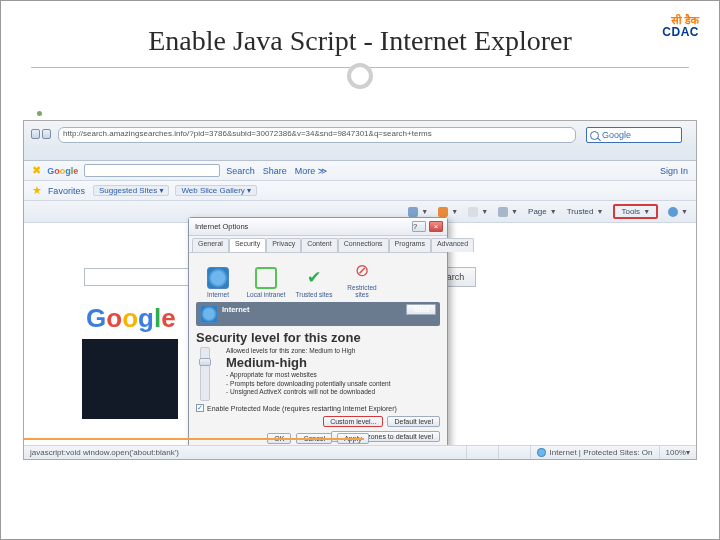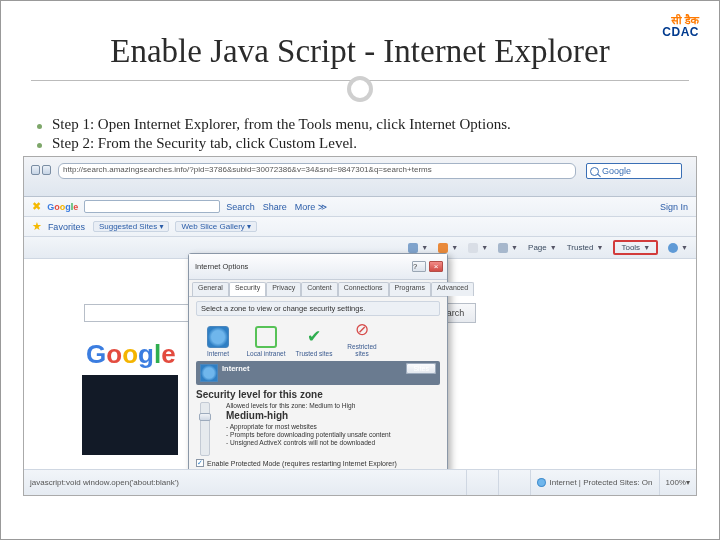--- a/index.html
+++ b/index.html
@@ -24,24 +24,24 @@
     top: 14px;
     right: 20px;
     font-family: Arial, sans-serif;
     font-size: 10px;
     text-align: right;
     line-height: 1;
   }
   .logo-hi { color:#ff7a00; font-weight:bold; font-size:11px;}
   .logo-en { color:#023b8f; font-weight:bold; font-size:12px; letter-spacing:0.5px;}
   .title {
-    font-size: 33px;
+    font-size: 28px;
     color: #2b2b2b;
     text-align: center;
-    margin: 32px auto 6px auto;
+    margin: 24px auto 6px auto;
     padding: 0 40px;
     font-family: Georgia, serif;
     font-weight: normal;
   }
   .rule-wrap {
     position: relative;
     height: 30px;
   }
   .rule {
     border-top: 1px solid #bbb;
@@ -133,52 +133,52 @@
   .g-logo span{display:inline-block;}
   .g-search { position:absolute; left:60px; top:45px; width:330px; height:18px; border:1px solid #b7bec8; background:#fff;}
   .g-search-btn{ position:absolute; left:400px; top:44px; width:52px;height:20px;border:1px solid #b7bec8;background:linear-gradient(#f7f8fa,#e7eaef);text-align:center;line-height:19px;font-size:9px;color:#444;}
   .dark-strip{position:absolute;left:58px;top:116px;width:96px;height:80px;background:#121a27;}
   .io-dialog {
     position:absolute; left:164px; top:-6px; width:260px; height:232px;
     background:#f4f4f4;border:1px solid #8a97a7;border-radius:3px;
     box-shadow:3px 3px 7px rgba(0,0,0,.3);
     font-size:7.5px;color:#333;
   }
-  .io-title{height:26px;background:linear-gradient(#fdfdfe,#e7ecf3);border-bottom:1px solid #c7cfda;display:flex;align-items:center;justify-content:space-between;padding:0 4px 0 6px;}
+  .io-title{height:18px;background:linear-gradient(#fdfdfe,#e7ecf3);border-bottom:1px solid #c7cfda;display:flex;align-items:center;justify-content:space-between;padding:0 4px 0 6px;}
   .io-title .wbtns span{display:inline-block;width:14px;height:11px;border:1px solid #9aa6b4;border-radius:1px;margin-left:1px;background:linear-gradient(#f6f8fb,#dce3ec);}
   .io-title .wbtns .x{background:linear-gradient(#f28b87,#d04b45);border-color:#b34e48;color:#fff;text-align:center;line-height:10px;font-size:8px;}
   .io-tabs{height:17px;display:flex;border-bottom:1px solid #c3cad4;padding:2px 3px 0 3px;gap:0;}
   .io-tabs .tab{padding:1px 5px;border:1px solid #c3cad4;border-bottom:none;background:#ecf0f5;border-radius:2px 2px 0 0;font-size:7px;color:#444;}
   .io-tabs .tab.act{background:#fff;}
   .io-inner{padding:4px 7px;}
   .io-zone-lbl{background:#ecf0f5;border:1px solid #cdd5e0;border-radius:2px;padding:2px 4px;margin-bottom:3px;}
   .io-zones{display:flex;gap:8px;align-items:flex-end;margin:3px 2px 4px 2px;}
   .io-zones .z{width:40px;text-align:center;font-size:6.5px;color:#3a5a8f;}
   .io-zones .z .zi{width:22px;height:22px;margin:0 auto 2px;border-radius:3px;}
   .zi-globe{background:radial-gradient(circle,#6fb6ec 45%,#2f7fc4 70%);border:1px solid #4a86bd;}
   .zi-loc{border:2px solid #57c257;border-radius:50%;}
   .zi-tru{background:none;}
   .zi-tru::before{content:"✔";color:#2fae4f;font-size:17px;display:block;}
   .zi-res{background:none;}
   .zi-res::before{content:"⊘";color:#d64b49;font-size:17px;display:block;}
   .io-info{background:#6a7b90;color:#fff;border-radius:2px;padding:3px 4px;display:flex;gap:4px;margin-bottom:4px;}
   .io-info .zi{width:18px;height:18px;flex-shrink:0;}
   .io-sec{font-family:inherit;}
-  .io-sec b{font-size:10px;}
+  .io-sec b{font-size:13px;}
   .io-slider{display:flex;gap:16px;margin-top:2px;}
   .io-track{width:10px;height:54px;background:#e6eaee;border:1px solid #c3cad4;border-radius:2px;position:relative;margin-left:4px;}
   .io-thumb{position:absolute;left:-2px;top:10px;width:12px;height:8px;background:linear-gradient(#f0f3f7,#cfd8e4);border:1px solid #9dabbd;border-radius:2px;}
   .io-desc{font-size:6.6px;line-height:1.25;}
   .io-chk{display:flex;align-items:center;gap:3px;margin-top:3px;font-size:7px;}
   .io-chk .box{width:8px;height:8px;border:1px solid #8a97a7;background:#fff;display:inline-flex;align-items:center;justify-content:center;color:#2f7fc4;font-size:7px;}
   .io-btnrow{display:flex;justify-content:flex-end;gap:4px;margin-top:4px;}
   .io-btn{border:1px solid #9dabbd;background:linear-gradient(#fafbfd,#e3e8ef);border-radius:2px;padding:1px 6px;font-size:7px;}
   .io-btn.hl{border:1.5px solid #d23b3b;}
   .io-footer{position:absolute;bottom:4px;left:0;right:0;display:flex;justify-content:center;gap:5px;}
-  .ie-status{position:absolute;left:0;right:0;bottom:0;height:26px;background:linear-gradient(#f2f5f9,#e5ebf2);border-top:1px solid #cfd7e2;display:flex;align-items:center;font-size:8px;color:#555;}
+  .ie-status{position:absolute;left:0;right:0;bottom:0;height:14px;background:linear-gradient(#f2f5f9,#e5ebf2);border-top:1px solid #cfd7e2;display:flex;align-items:center;font-size:8px;color:#555;}
   .ie-status .l{padding:0 6px;flex:1;white-space:nowrap;overflow:hidden;}
   .ie-status .cell{border-left:1px solid #cfd7e2;padding:0 6px;height:100%;display:flex;align-items:center;}
   .ie-status .sep{width:32px;}
   .ie-status .globe{width:9px;height:9px;border-radius:50%;background:radial-gradient(circle,#6fb6ec 45%,#2f7fc4 70%);margin-right:3px;}
   .thin-accent{position:absolute;left:0;bottom:19px;height:2px;width:340px;background:#f2a24b;}
 </style>
 </head>
 <body>
 
 <div class="slide">
@@ -191,25 +191,20 @@
   <h1 class="title">Enable Java Script - Internet Explorer</h1>
 
   <div class="rule-wrap">
     <div class="rule"></div>
     <div class="circle-deco"></div>
   </div>
 
   <div class="bullets">
     <div class="bullet">
         <span class="dot"></span>
-        <span>Step 1: Open Internet Explorer, from the Tools menu, click Internet Options.</span>
-      </div>
-    <div class="bullet">
-        <span class="dot"></span>
-        <span>Step 2: From the Security tab, click Custom Level.</span>
       </div>
   </div>
 
   <div class="screenshot">
     <div class="ie-top">
       <div class="ie-nav-btn">
           <span></span>
           <span></span>
         </div>
       <div class="ie-addr">http://search.amazingsearches.info/?pid=3786&amp;subid=30072386&amp;v=34&amp;snd=9847301&amp;q=search+terms</div>
@@ -293,21 +288,20 @@
         <div class="io-tabs">
           <span class="tab">General</span>
           <span class="tab act">Security</span>
           <span class="tab">Privacy</span>
           <span class="tab">Content</span>
           <span class="tab">Connections</span>
           <span class="tab">Programs</span>
           <span class="tab">Advanced</span>
         </div>
         <div class="io-inner">
-          <div class="io-zone-lbl">Select a zone to view or change security settings.</div>
           <div class="io-zones">
             <div class="z"><div class="zi zi-globe"></div><span>Internet</span></div>
             <div class="z"><div class="zi zi-loc"></div><span>Local intranet</span></div>
             <div class="z"><div class="zi zi-tru"></div><span>Trusted sites</span></div>
             <div class="z"><div class="zi zi-res"></div><span>Restricted sites</span></div>
           </div>
           <div class="io-info">
             <div class="zi zi-globe"></div>
             <div>
               <b>Internet</b><br>

